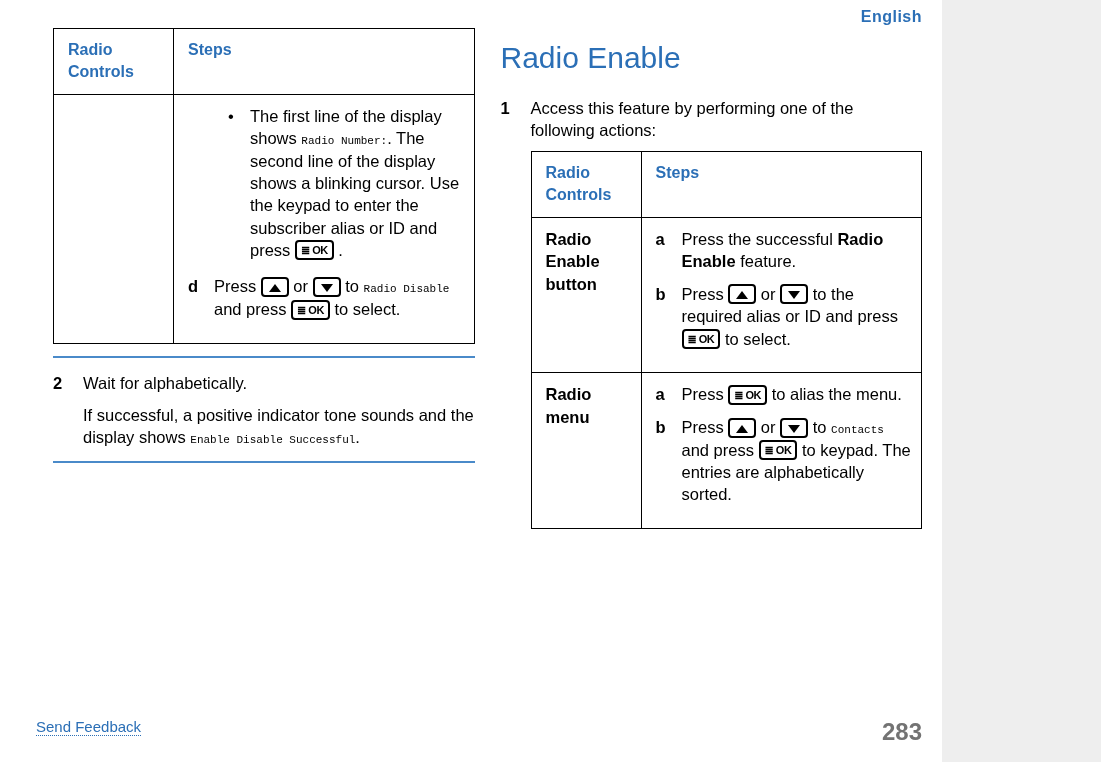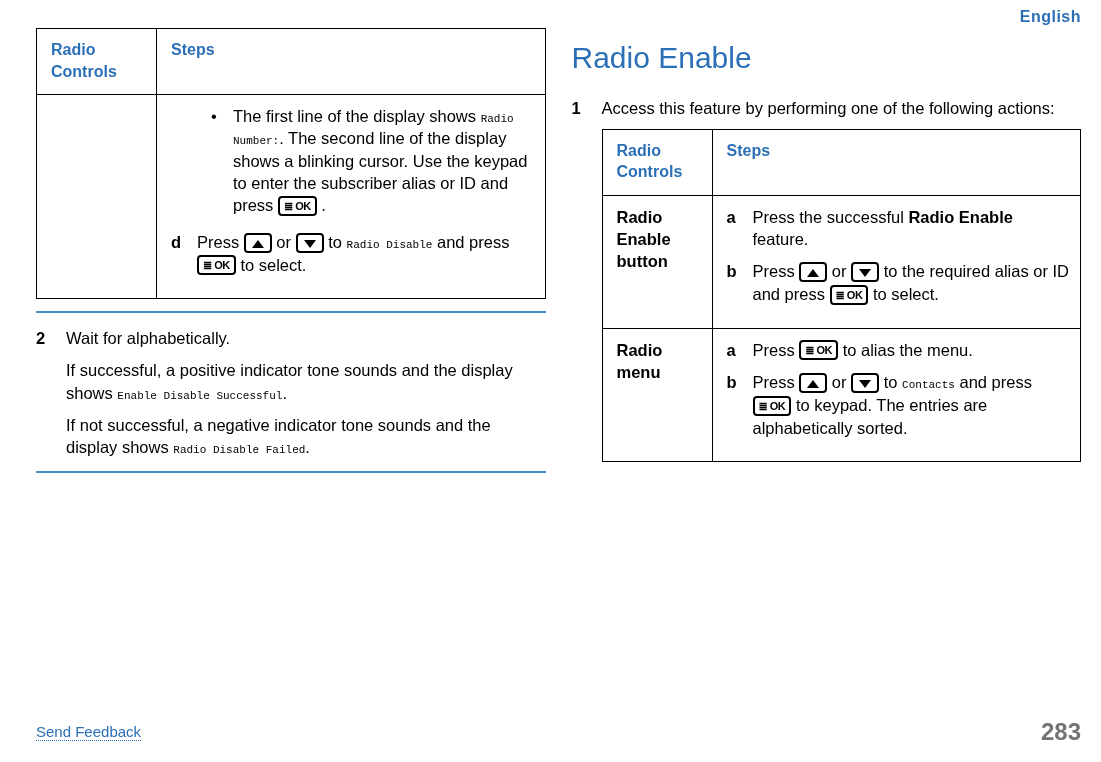--- a/index.html
+++ b/index.html
@@ -6,37 +6,38 @@
   body {
     margin: 0;
     font-family: Arial, Helvetica, sans-serif;
     background: #eee;
     width: 1101px;
     height: 762px;
     overflow: hidden;
   }
   .page {
     background: #fff;
-    width: 1101px;
+    width: 942px;
     height: 762px;
     position: relative;
     padding: 8px 20px 0 36px;
   }
   .header-lang {
     text-align: right;
     color: #2b6fb6;
     font-weight: bold;
     font-size: 16px;
     letter-spacing: 0.5px;
     padding-right: 0;
   }
   .columns {
     display: flex;
     gap: 26px;
     margin-top: 2px;
+    margin-left: 17px;
   }
   .col {
     flex: 1;
     font-size: 16.5px;
     color: #000;
     line-height: 1.35;
   }
   table.rctable {
     border-collapse: collapse;
     width: 100%;
@@ -80,21 +81,21 @@
     border-top: 2px solid #4a8ac9;
     margin: 12px 0 4px 0;
   }
   .footer {
     position: absolute;
     bottom: 16px;
     left: 36px;
     right: 20px;
     display: flex;
     justify-content: space-between;
-    align-items: center;
+    align-items: flex-start;
   }
   .send-feedback {
     color: #2b6fb6;
     font-size: 15px;
     text-decoration: none;
     border-bottom: 1px dotted #2b6fb6;
     cursor: pointer;
   }
   .page-num {
     color: #737373;
@@ -174,23 +175,20 @@
 
     <hr class="hr-blue">
 
     <div class="num-row">
       <div class="num">2</div>
       <div class="num-txt">Wait for alphabetically.</div>
     </div>
     <div class="sub-para">
       <span>If successful, a positive indicator tone sounds and the display shows </span><span class="mono">Enable Disable Successful</span><span>.</span>
     </div>
-    <div class="sub-para">
-      <span>If not successful, a negative indicator tone sounds and the display shows </span><span class="mono">Radio Disable Failed</span><span>.</span>
-    </div>
 
     <hr class="hr-blue">
   </div>
 
   <div class="col">
     <div class="heading">Radio Enable</div>
 
     <div class="num-row" style="margin-top:0;">
       <div class="num">1</div>
       <div class="num-txt">Access this feature by performing one of the following actions:</div>

